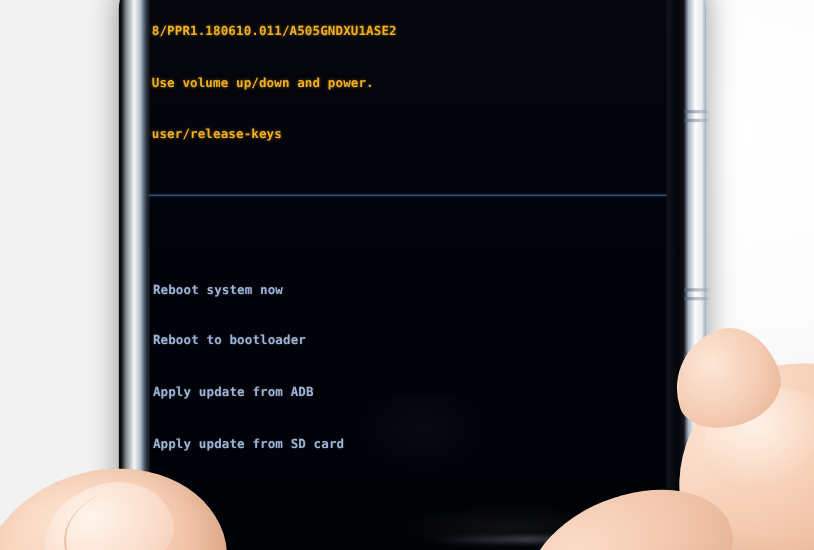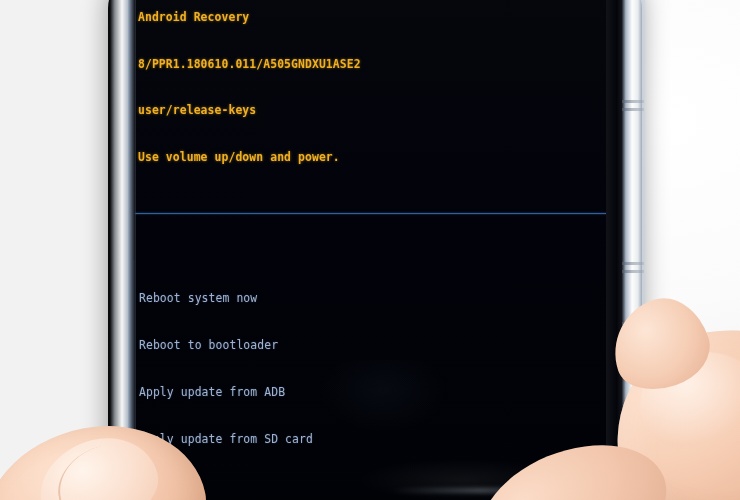--- a/index.html
+++ b/index.html
@@ -64,21 +64,21 @@
     white-space:pre;}
 
   .hdr{color:#f1b022;font-weight:bold;padding-left:5px;
        text-shadow:0 0 3px rgba(241,176,34,.5);}
   .hdr.clip{margin-top:-11px;}
 
   .rule{height:1px;background:#2f5f9c;box-shadow:0 0 2px rgba(70,130,200,.7);}
 
   .menu{border-left:2px solid #2a5893;}
   .mitem{color:#9fb3d2;padding-left:4px;
-         text-shadow:0 0 2px rgba(120,150,200,.35);}
+         text-shadow:0 0 2px rgba(120,150,200,.35);font-weight:bold;}
 
   
   .glass-ref{position:absolute;left:133px;top:360px;width:475px;height:200px;
     background:
       radial-gradient(ellipse 150px 30px at 330px 120px,rgba(255,255,255,.055),rgba(255,255,255,0) 70%),
       radial-gradient(ellipse 90px 60px at 250px 30px,rgba(120,150,190,.05),rgba(0,0,0,0) 70%);
     pointer-events:none;}
   .ref-streak{position:absolute;left:390px;top:488px;width:180px;height:5px;
     background:linear-gradient(90deg,rgba(255,255,255,0),rgba(210,222,238,.30),rgba(255,255,255,0));
     filter:blur(2.2px);}
@@ -121,24 +121,23 @@
 
 <div id="scene">
 
   <div class="backdrop"></div>
 
   <div class="phone"></div>
 
   <div class="screen">
     <div class="console">
 
-      <div class="hdr clip">Android Recovery</div>
       <div class="hdr">8/PPR1.180610.011/A505GNDXU1ASE2</div>
+      <div class="hdr">Use volume up/down and power.</div>
       <div class="hdr">user/release-keys</div>
-      <div class="hdr">Use volume up/down and power.</div>
 
       <div class="rule"></div>
 
       <div class="menu">
         <div class="mitem">Reboot system now</div>
         <div class="mitem">Reboot to bootloader</div>
         <div class="mitem">Apply update from ADB</div>
         <div class="mitem">Apply update from SD card</div>
         
         

